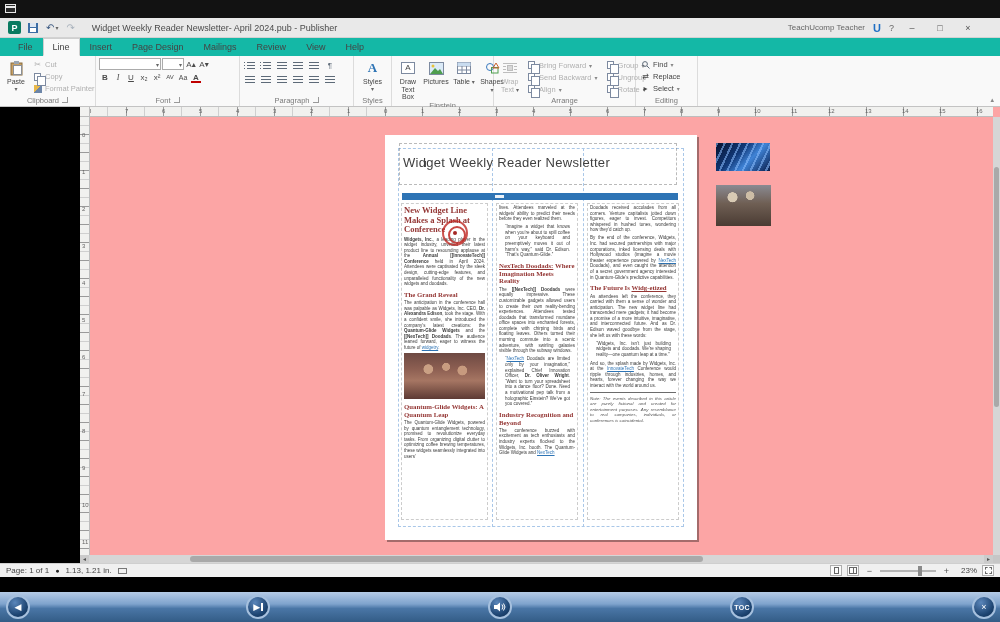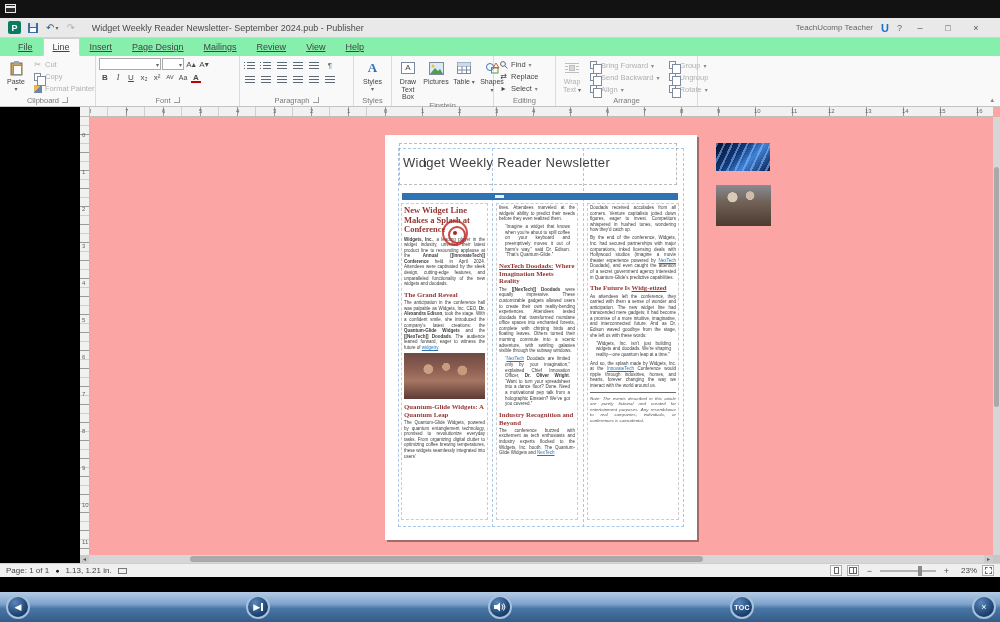--- a/index.html
+++ b/index.html
@@ -15,28 +15,28 @@
   .titlebar{position:absolute;top:18px;left:0;right:0;height:20px;background:#e9e9e9;border-bottom:1px solid #d2d2d2;display:flex;align-items:center;font-size:9px;color:#555;}
   .app-icon{width:13px;height:13px;margin:0 4px 0 8px;background:#0a7a60;color:#fff;font-size:9px;font-weight:bold;display:flex;align-items:center;justify-content:center;border-radius:2px;}
   .qat{display:flex;align-items:center;gap:2px;}
   .qat-btn{border:none;background:transparent;font-size:10px;color:#3c5a82;padding:0 3px;height:18px;display:flex;align-items:center;gap:1px;}
   .qat-btn .dd{font-size:6px;color:#666;}
   .qat-btn.dim{color:#aab3bd;}
   .floppy{width:10px;height:10px;background:#3c6ea5;position:relative;display:inline-block;}
   .floppy:before{content:"";position:absolute;left:2px;top:0;width:6px;height:4px;background:#dce6f2;}
   .floppy:after{content:"";position:absolute;left:2px;bottom:1px;width:6px;height:4px;background:#fff;}
   .win-title{flex:0 0 auto;margin-left:14px;color:#4a4a4a;white-space:nowrap;}
-  .titlebar-right{margin-left:auto;display:flex;align-items:center;gap:8px;padding-right:14px;}
+  .titlebar-right{margin-left:auto;display:flex;align-items:center;gap:8px;padding-right:22px;}
   .account{color:#666;font-size:8px;}
   .brand{color:#1f6fc4;font-weight:bold;font-size:11px;}
   .helpq{color:#666;font-size:9px;}
   .winbtn{border:none;background:transparent;width:20px;height:18px;font-size:9px;color:#555;display:flex;align-items:center;justify-content:center;}
 
   
-  .menubar{position:absolute;top:38px;left:0;right:0;height:18px;background:#86efac;display:flex;align-items:flex-end;padding-left:8px;font-size:9px;color:#444;text-decoration:underline;}
+  .menubar{position:absolute;top:38px;left:0;right:0;height:18px;background:#14b8a6;display:flex;align-items:flex-end;padding-left:8px;font-size:9px;color:#444;}
   .tab{padding:3px 9px 3px;border:1px solid transparent;}
   .tab.active{background:#f9f9f9;border-color:#cfcfcf;border-bottom-color:#f9f9f9;}
 
   
   .ribbon{position:absolute;top:56px;left:0;right:0;height:51px;background:#f9f9f9;border-bottom:1px solid #c3c3c3;display:flex;}
   .rgroup{height:100%;border-right:1px solid #dcdcdc;position:relative;display:flex;flex-direction:column;}
   .rg-body{flex:1;display:flex;padding:2px 3px 0;gap:2px;}
   .rg-label{height:12px;display:flex;align-items:center;justify-content:center;font-size:7.5px;color:#7a7a7a;gap:3px;}
   .launcher{width:6px;height:6px;border:1px solid #9a9a9a;border-top:none;border-left:none;display:inline-block;}
   .bigbtn{display:flex;flex-direction:column;align-items:center;justify-content:flex-start;padding:2px 2px 0;font-size:7px;color:#444;text-align:center;line-height:1.1;min-width:26px;border-radius:2px;}
@@ -181,21 +181,21 @@
           <span class="floppy"></span>
         </button>
       <button class="qat-btn">
           <span>↶</span>
           <span class="dd">▾</span>
         </button>
       <button class="qat-btn dim">
           <span>↷</span>
         </button>
     </div>
-    <div class="win-title">Widget Weekly Reader Newsletter- September 2024.pub - Publisher</div>
+    <div class="win-title">Widget Weekly Reader Newsletter- April 2024.pub - Publisher</div>
     <div class="titlebar-right">
       <span class="account">TeachUcomp Teacher</span>
       <span class="brand">U</span>
       <span class="helpq">?</span>
       <button class="winbtn">–</button>
       <button class="winbtn">□</button>
       <button class="winbtn">×</button>
     </div>
   </div>
 
@@ -380,20 +380,80 @@
               </svg>
           </span>
           <span><span>Shapes</span> <span class="dd">▾</span></span>
         </div>
       </div>
       <div class="rg-label">
           <span>Einstein</span>
         </div>
     </div>
 
+    <div class="rgroup" style="width:142px">
+      <div class="rg-body">
+        <div class="bigbtn dim">
+          <span class="bicon">
+            <svg width="14" height="12" viewBox="0 0 14 12">
+                <rect x="4.5" y="3.5" width="5" height="5" fill="#d8d8d8" stroke="#bdbdbd"></rect>
+                <path d="M0 1.5 H14 M0 10.5 H14 M0 4.5 H3 M11 4.5 H14 M0 7.5 H3 M11 7.5 H14" stroke="#bdbdbd"></path>
+              </svg>
+          </span>
+          <span><span>Wrap Text</span> <span class="dd">▾</span></span>
+        </div>
+        <div class="arr-grid">
+          <div class="smallbtn dim">
+              <span class="sicon">
+                <span class="copy-ic"></span>
+              </span>
+              <span>Bring Forward</span>
+              <span class="dd">▾</span>
+            </div>
+          <div class="smallbtn dim">
+              <span class="sicon">
+                <span class="copy-ic"></span>
+              </span>
+              <span>Group</span>
+              <span class="dd">▾</span>
+            </div>
+          <div class="smallbtn dim">
+              <span class="sicon">
+                <span class="copy-ic"></span>
+              </span>
+              <span>Send Backward</span>
+              <span class="dd">▾</span>
+            </div>
+          <div class="smallbtn dim">
+              <span class="sicon">
+                <span class="copy-ic"></span>
+              </span>
+              <span>Ungroup</span>
+            </div>
+          <div class="smallbtn dim">
+              <span class="sicon">
+                <span class="copy-ic"></span>
+              </span>
+              <span>Align</span>
+              <span class="dd">▾</span>
+            </div>
+          <div class="smallbtn dim">
+              <span class="sicon">
+                <span class="copy-ic"></span>
+              </span>
+              <span>Rotate</span>
+              <span class="dd">▾</span>
+            </div>
+        </div>
+      </div>
+      <div class="rg-label">
+          <span>Arrange</span>
+        </div>
+    </div>
+
     <div class="rgroup" style="width:62px">
       <div class="rg-body">
         <div class="smallcol">
           <div class="smallbtn">
             <span class="sicon">
                 <svg width="8" height="8" viewBox="0 0 8 8">
                   <circle cx="3" cy="3" r="2.4" fill="none" stroke="#5d6a78"></circle>
                   <line x1="5" y1="5" x2="7.5" y2="7.5" stroke="#5d6a78"></line>
                 </svg>
               </span>
@@ -406,80 +466,20 @@
           </div>
           <div class="smallbtn">
             <span class="sicon">▸</span>
             <span>Select</span>
               <span class="dd">▾</span>
           </div>
         </div>
       </div>
       <div class="rg-label">
           <span>Editing</span>
-        </div>
-    </div>
-
-    <div class="rgroup" style="width:142px">
-      <div class="rg-body">
-        <div class="bigbtn dim">
-          <span class="bicon">
-            <svg width="14" height="12" viewBox="0 0 14 12">
-                <rect x="4.5" y="3.5" width="5" height="5" fill="#d8d8d8" stroke="#bdbdbd"></rect>
-                <path d="M0 1.5 H14 M0 10.5 H14 M0 4.5 H3 M11 4.5 H14 M0 7.5 H3 M11 7.5 H14" stroke="#bdbdbd"></path>
-              </svg>
-          </span>
-          <span><span>Wrap Text</span> <span class="dd">▾</span></span>
-        </div>
-        <div class="arr-grid">
-          <div class="smallbtn dim">
-              <span class="sicon">
-                <span class="copy-ic"></span>
-              </span>
-              <span>Bring Forward</span>
-              <span class="dd">▾</span>
-            </div>
-          <div class="smallbtn dim">
-              <span class="sicon">
-                <span class="copy-ic"></span>
-              </span>
-              <span>Group</span>
-              <span class="dd">▾</span>
-            </div>
-          <div class="smallbtn dim">
-              <span class="sicon">
-                <span class="copy-ic"></span>
-              </span>
-              <span>Send Backward</span>
-              <span class="dd">▾</span>
-            </div>
-          <div class="smallbtn dim">
-              <span class="sicon">
-                <span class="copy-ic"></span>
-              </span>
-              <span>Ungroup</span>
-            </div>
-          <div class="smallbtn dim">
-              <span class="sicon">
-                <span class="copy-ic"></span>
-              </span>
-              <span>Align</span>
-              <span class="dd">▾</span>
-            </div>
-          <div class="smallbtn dim">
-              <span class="sicon">
-                <span class="copy-ic"></span>
-              </span>
-              <span>Rotate</span>
-              <span class="dd">▾</span>
-            </div>
-        </div>
-      </div>
-      <div class="rg-label">
-          <span>Arrange</span>
         </div>
     </div>
 
     <span class="ribbon-collapse">▴</span>
   </div>
 
   <div class="workspace">
 
 
     <div class="canvas">

